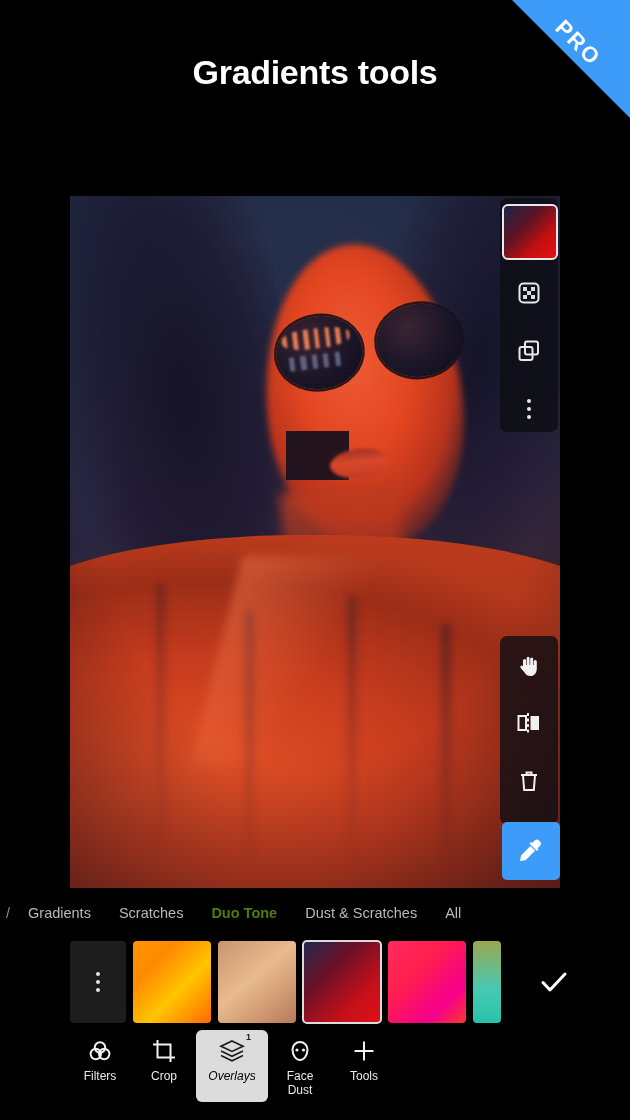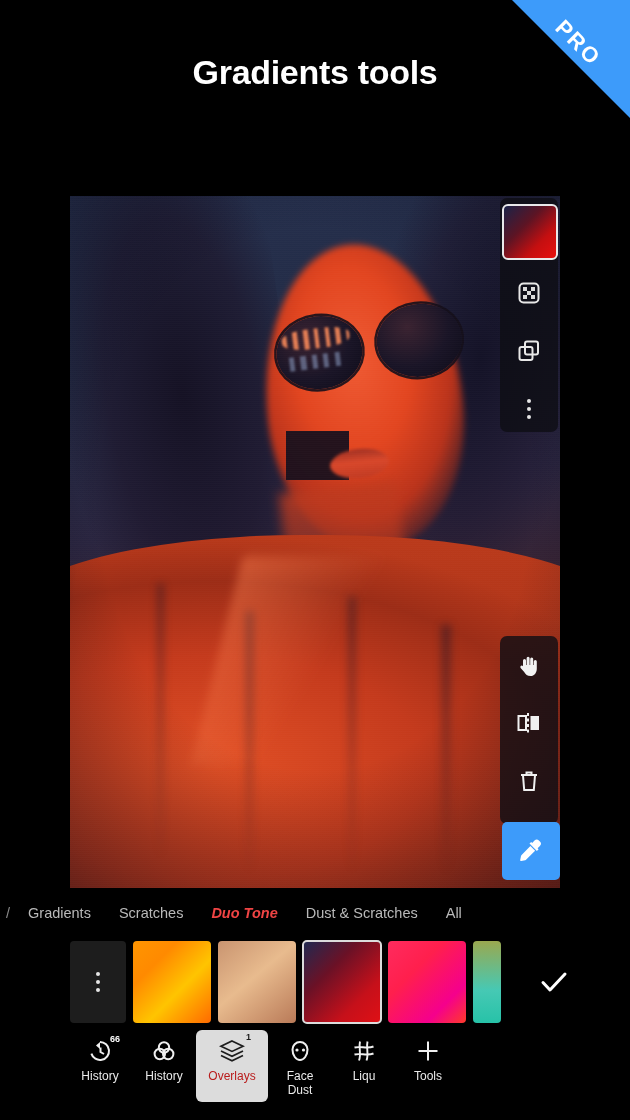--- a/index.html
+++ b/index.html
@@ -104,42 +104,42 @@
                  background:#3d9bfa; border-radius:5px; z-index:23;
                  display:flex; align-items:center; justify-content:center; cursor:pointer; }
 
   .dots-v { display:flex; flex-direction:column; gap:4px; align-items:center; }
   .dots-v i { width:4px; height:4px; background:#e6e6e6; border-radius:50%; display:block; }
 
   
   .tabs { position:absolute; left:0; top:896px; width:630px; height:34px;
           display:flex; align-items:center; gap:0; z-index:10; overflow:hidden; }
   .tab { color:#b9b9b9; font-size:14.5px; white-space:nowrap; cursor:pointer; padding:0 14px; }
-  .tab.active { color:#ef4444; font-weight:bold;font-style:italic; }
+  .tab.active { color:#4d7c0f; font-weight:bold; }
   .tab.clip { padding-left:6px; padding-right:4px; color:#8a8a8a; }
 
   
   .strip { position:absolute; left:0; top:938px; width:630px; height:88px;
            display:flex; align-items:center; z-index:10; overflow:hidden; }
   .sw { width:78px; height:82px; border-radius:4px; margin-right:7px; flex:0 0 auto; cursor:pointer; }
   .sw.first { width:56px; background:#1d1d1d; display:flex; align-items:center; justify-content:center; margin-left:70px; }
   .sw.sel { outline:2.5px solid #dcdcdc; outline-offset:-1px; }
   .sw.clip { width:28px; }
   .check-btn { width:56px; height:56px; margin-left:18px; display:flex;
                align-items:center; justify-content:center; cursor:pointer; flex:0 0 auto; }
 
   
   .bottombar { position:absolute; left:0; top:1030px; width:630px; height:90px;
                display:flex; align-items:flex-start; padding-left:68px; z-index:10; overflow:hidden; }
   .tb-item { position:relative; width:64px; flex:0 0 auto; display:flex; flex-direction:column;
              align-items:center; padding-top:6px; cursor:pointer; border-radius:6px; }
   .tb-item .ico { height:30px; display:flex; align-items:center; justify-content:center; position:relative; }
   .tb-item .lbl { color:#eaeaea; font-size:12px; line-height:14px; text-align:center; margin-top:3px; }
   .tb-item.selected { background:#dcdcdc; height:72px; width:72px; }
-  .tb-item.selected .lbl { color:#b91c1c; }
+  .tb-item.selected .lbl { color:#000000;font-style:italic; }
   .badge { position:absolute; color:#fff; font-size:9px; font-weight:bold; }
   .tb-item.selected .badge { color:#1d1d1d; }
 
   svg { display:block; }
 </style>
 </head>
 <body>
 
 <div class="screen">
 
@@ -277,43 +277,41 @@
       <span>
         <svg width="30" height="26" viewBox="0 0 30 26" fill="none" stroke="#fff" stroke-width="3" stroke-linecap="round" stroke-linejoin="round">
           <path d="M4 13.5 11 21 26 5"></path>
         </svg>
       </span>
     </div>
   </div>
 
   <div class="bottombar">
 
-    <div class="tb-item">
-      <div class="ico">
-        <svg width="26" height="26" viewBox="0 0 26 26" fill="none" stroke="#f0f0f0" stroke-width="2">
-          <path d="M13 4a9 9 0 1 1-8.6 11.6"></path>
-          <path d="M13 4 9 7.5 13 11" fill="#f0f0f0" stroke="none"></path>
-          <path d="M13.5 9.5V14l3.5 2"></path>
-        </svg>
-        <span class="badge" style="top:-2px;right:-7px;">66</span>
-      </div>
-      <div class="lbl">History</div>
-    </div>
 
     <div class="tb-item">
       <div class="ico">
         <svg width="26" height="26" viewBox="0 0 26 26" fill="none" stroke="#f0f0f0" stroke-width="2">
           <circle cx="13" cy="9.5" r="5.2"></circle>
             <circle cx="8.8" cy="16" r="5.2"></circle>
             <circle cx="17.2" cy="16" r="5.2"></circle>
         </svg>
       </div>
-      <div class="lbl">History</div>
-    </div>
-
+      <div class="lbl">Filters</div>
+    </div>
+
+    <div class="tb-item">
+      <div class="ico">
+        <svg width="26" height="26" viewBox="0 0 26 26" fill="none" stroke="#f0f0f0" stroke-width="2">
+          <path d="M6.5 2v17.5H24"></path>
+            <path d="M2 6.5h17.5V24"></path>
+        </svg>
+      </div>
+      <div class="lbl">Crop</div>
+    </div>
 
     <div class="tb-item selected">
       <div class="ico">
         <svg width="28" height="26" viewBox="0 0 28 26" fill="none" stroke="#1d1d1d" stroke-width="1.7">
           <path d="M14 3 25 8.2 14 13.4 3 8.2z"></path>
           <path d="M3 13 14 18.2 25 13"></path>
           <path d="M3 17.6 14 22.8 25 17.6"></path>
         </svg>
         <span class="badge" style="top:-4px;right:-5px;">1</span>
       </div>
@@ -326,31 +324,20 @@
           <path d="M4.5 11.5a7.5 7.5 0 1 1 15 0c0 6-3.6 10.5-7.5 10.5S4.5 17.5 4.5 11.5z"></path>
           <circle cx="9" cy="12" r="1.6" fill="#f0f0f0" stroke="none"></circle>
           <circle cx="15.5" cy="12" r="1.6" fill="#f0f0f0" stroke="none"></circle>
         </svg>
       </div>
       <div class="lbl" style="white-space:pre-line">Face
 Dust</div>
     </div>
 
 
-    <div class="tb-item">
-      <div class="ico">
-        <svg width="24" height="24" viewBox="0 0 24 24" fill="none" stroke="#f0f0f0" stroke-width="1.9">
-          <path d="M8 2.5c-1.5 6 1.5 13-1 19"></path>
-            <path d="M15.5 2.5c-1.5 6 1.5 13-1 19"></path>
-          <path d="M2.5 8.5c6-1.5 13 1.5 19-1"></path>
-            <path d="M2.5 15.5c6-1.5 13 1.5 19-1"></path>
-        </svg>
-      </div>
-      <div class="lbl">Liqu</div>
-    </div>
 
     <div class="tb-item">
       <div class="ico">
         <svg width="26" height="26" viewBox="0 0 26 26" fill="none" stroke="#f0f0f0" stroke-width="2">
           <path d="M13 3.5v19"></path>
             <path d="M3.5 13h19"></path>
         </svg>
       </div>
       <div class="lbl">Tools</div>
     </div>

